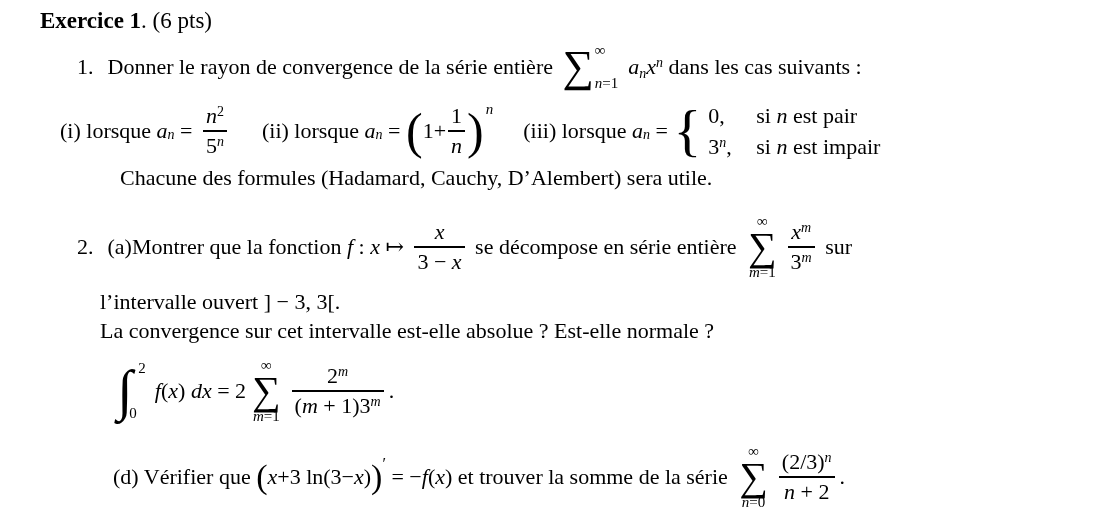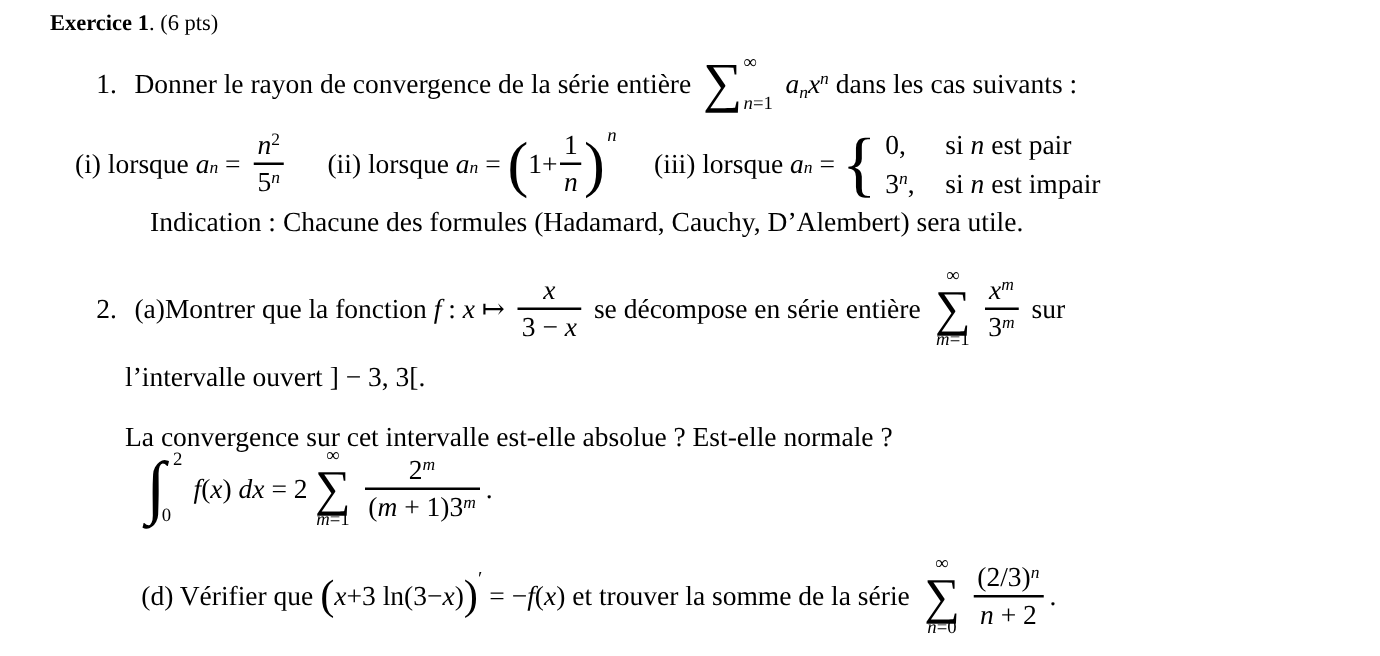--- a/index.html
+++ b/index.html
@@ -11,21 +11,21 @@
     color:#000000;
     font-family:"Liberation Serif","DejaVu Serif","DejaVu Sans",serif;
     font-size:22px;
     white-space:pre;
     overflow:hidden;
   }
   .line { position:absolute; display:flex; align-items:center; line-height:1.25; }
   .bold { font-weight:bold; }
   .it   { }
   .mi   { font-style:italic; }
-  .hdr  { font-size:18px; }
+  .hdr  { font-size:23px; }
   .sup  { font-size:14px; position:relative; top:-0.5em; line-height:1; }
   .sub  { font-size:14px; position:relative; top:0.3em;  line-height:1; }
   
   .frac { display:inline-flex; flex-direction:column; align-items:center; margin:0 5px; }
   .fnum, .fden { display:inline-flex; align-items:baseline; line-height:1.1; padding:0 3px; justify-content:center; }
   .fbar { align-self:stretch; height:1.4px; background:#000; margin:2px 0; }
   
   .bigop { display:inline-flex; flex-direction:column; align-items:center; margin:0 6px; }
   .blim  { font-size:15px; line-height:1; display:inline-flex; }
   .bop   { font-size:40px; line-height:0.9; }
@@ -114,21 +114,21 @@
             <span class="cval"><span>3</span><span class="sup mi">n</span><span>,</span></span>
             <span><span>si </span><span class="mi">n</span><span> est impair</span></span>
           </span>
         </span>
       </span>
     </span>
   </div>
 
   
   <div class="line" style="top:163px;left:120px;height:30px;">
-    <span class="it">Indication : </span><span>Chacune des formules (Hadamard, Cauchy, D’Alembert) sera utile.</span>
+    <span>Chacune des formules (Hadamard, Cauchy, D’Alembert) sera utile.</span>
   </div>
 
   
   <div class="line" style="top:206px;left:77px;height:82px;">
     <span class="numlbl">2.</span>
     <span>(a)Montrer que la fonction </span><span class="mi">f</span><span> : </span><span class="mi">x</span><span> ↦ </span>
     <span class="frac">
       <span class="fnum"><span class="mi">x</span></span>
       <span class="fbar"></span>
       <span class="fden"><span>3 − </span><span class="mi">x</span></span>
@@ -146,21 +146,21 @@
     </span>
     <span> sur</span>
   </div>
 
   
   <div class="line" style="top:288px;left:100px;height:28px;">
     <span>l’intervalle ouvert ] − 3, 3[.</span>
   </div>
 
   
-  <div class="line" style="top:316px;left:100px;height:30px;margin-top:19px;">
+  <div class="line" style="top:316px;left:100px;height:30px;">
     <span>La convergence sur cet intervalle est-elle absolue ? Est-elle normale ?</span>
   </div>
 
   
   <div class="line" style="top:349px;left:113px;height:84px;">
     <span class="intwrap">
       <span class="intg">∫</span>
       <span class="intlims">
         <span class="iu">2</span>
         <span class="il">0</span>

